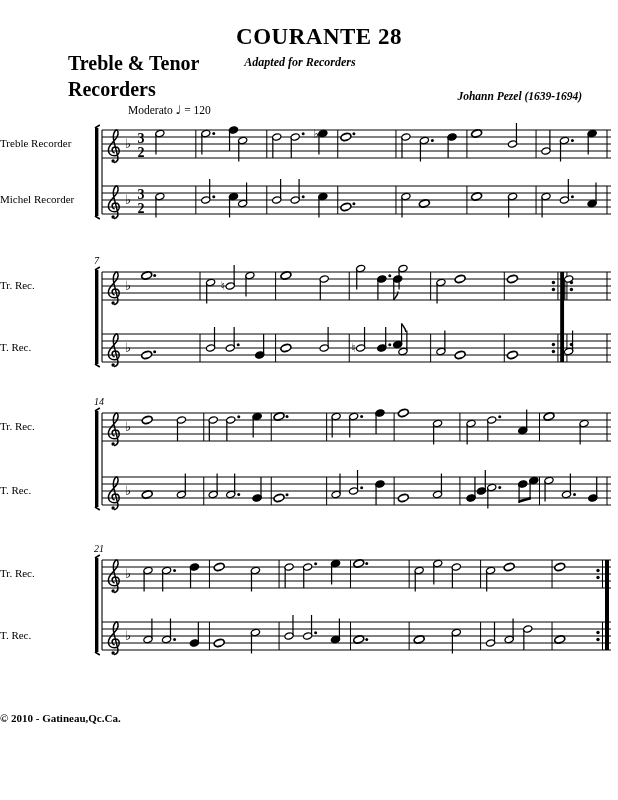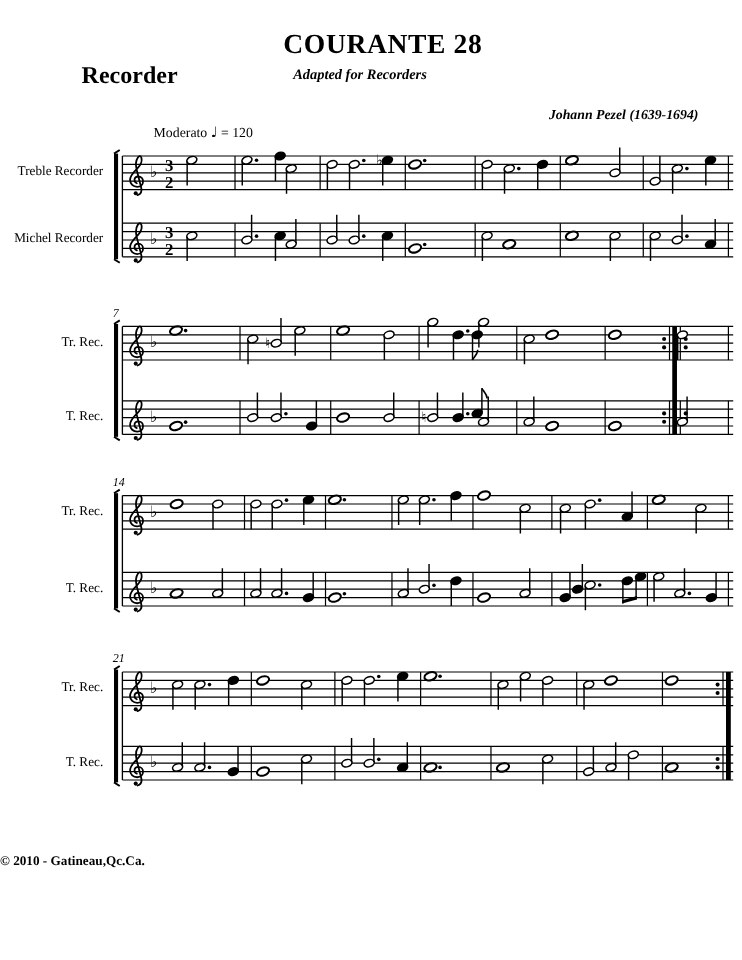--- a/index.html
+++ b/index.html
@@ -5,30 +5,31 @@
   html,body{margin:0;padding:0;background:#fff;}
   body{width:618px;height:800px;position:relative;font-family:"Liberation Serif","DejaVu Serif",serif;color:#000;overflow:hidden;}
   .title{position:absolute;top:24px;left:0;width:618px;text-align:center;font-size:23px;font-weight:bold;letter-spacing:.5px;margin-left:10px;}
   .subtitle{position:absolute;top:55px;left:0;width:600px;text-align:center;font-size:12px;font-weight:bold;font-style:italic;}
   .instr{position:absolute;top:50px;left:68px;font-size:20px;font-weight:bold;line-height:1.3;}
   .credits{position:absolute;top:88px;right:36px;text-align:right;font-size:11.5px;font-weight:bold;line-height:1.45;font-style:italic;}
   .tempo{position:absolute;top:103px;left:128px;font-size:11.5px;font-weight:normal;}
   .tempo .nq{font-family:"DejaVu Sans",sans-serif;font-size:12px;}
   .footer{position:absolute;top:712px;left:0;width:618px;font-size:11px;font-weight:bold;}
   .system{position:absolute;left:0;width:618px;}
-  .stafflabel{position:absolute;width:86px;text-align:right;font-size:11px;white-space:nowrap;}
+  .stafflabel{position:absolute;width:86px;font-size:11px;white-space:nowrap;}
   .musicsvg{position:absolute;left:92px;top:0;}
 </style>
 </head>
 <body>
 
 <div class="title">COURANTE 28</div>
 <div class="subtitle">Adapted for Recorders</div>
 <div class="instr">
-  <div>Recorder</div>
+  <div>Treble &amp; Tenor</div>
+  <div>Recorders</div>
 </div>
 <div class="credits">
   <div>Johann Pezel (1639-1694)</div>
 </div>
 <div class="tempo">
   <span>Moderato</span>
   <span class="nq">♩</span>
   <span>= 120</span>
 </div>
 

